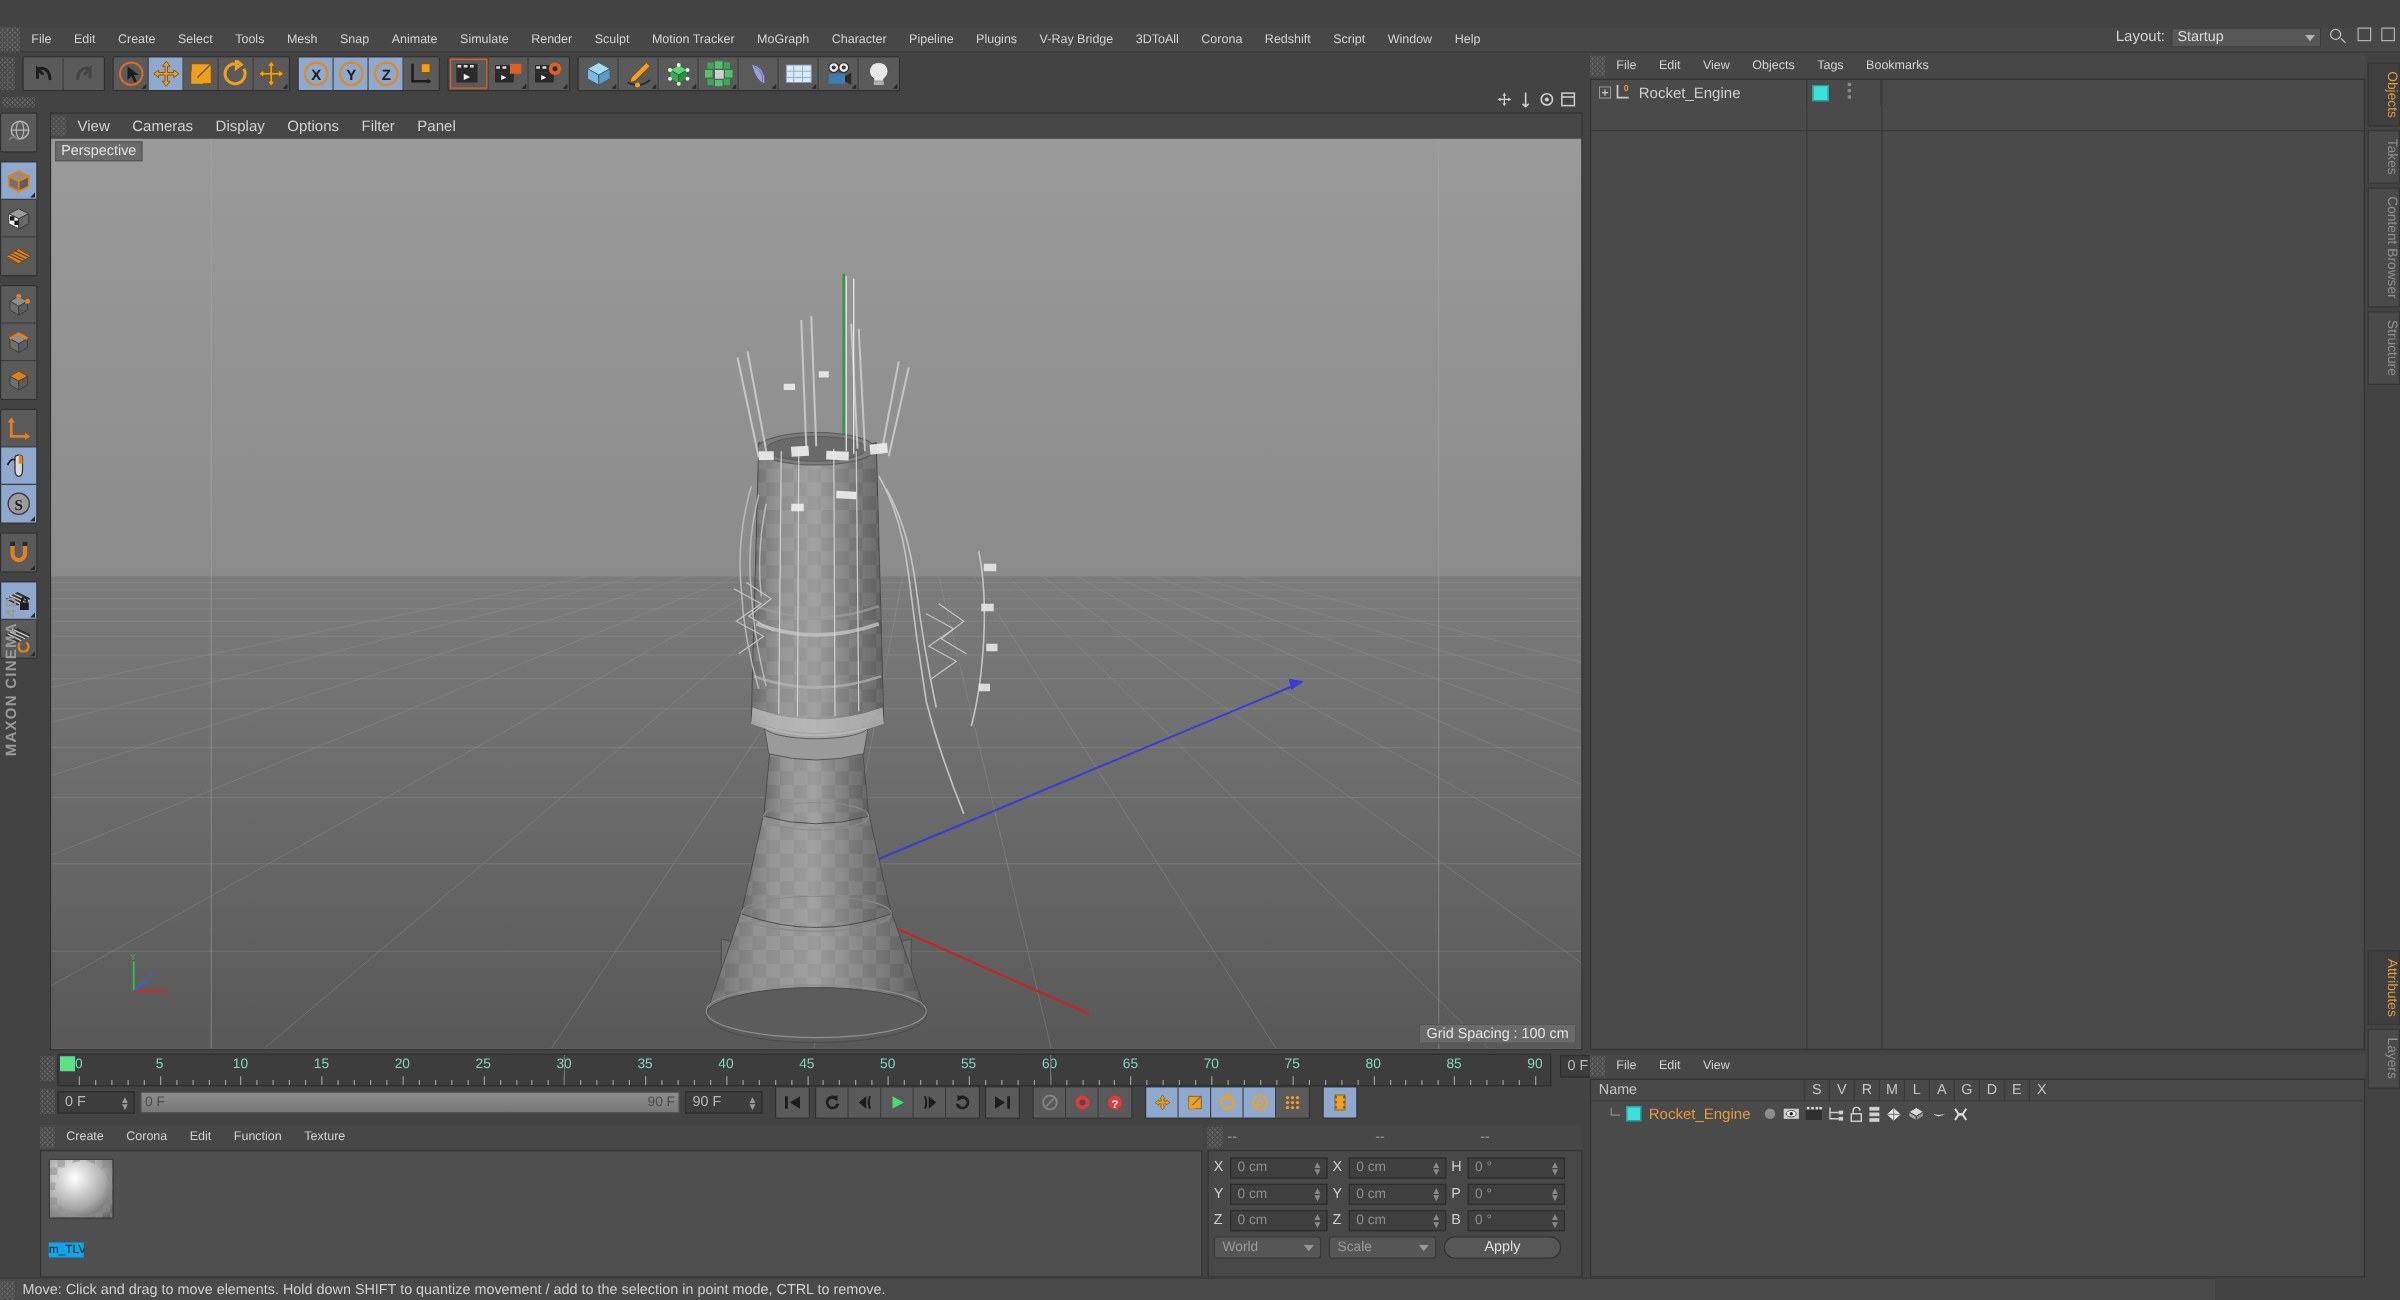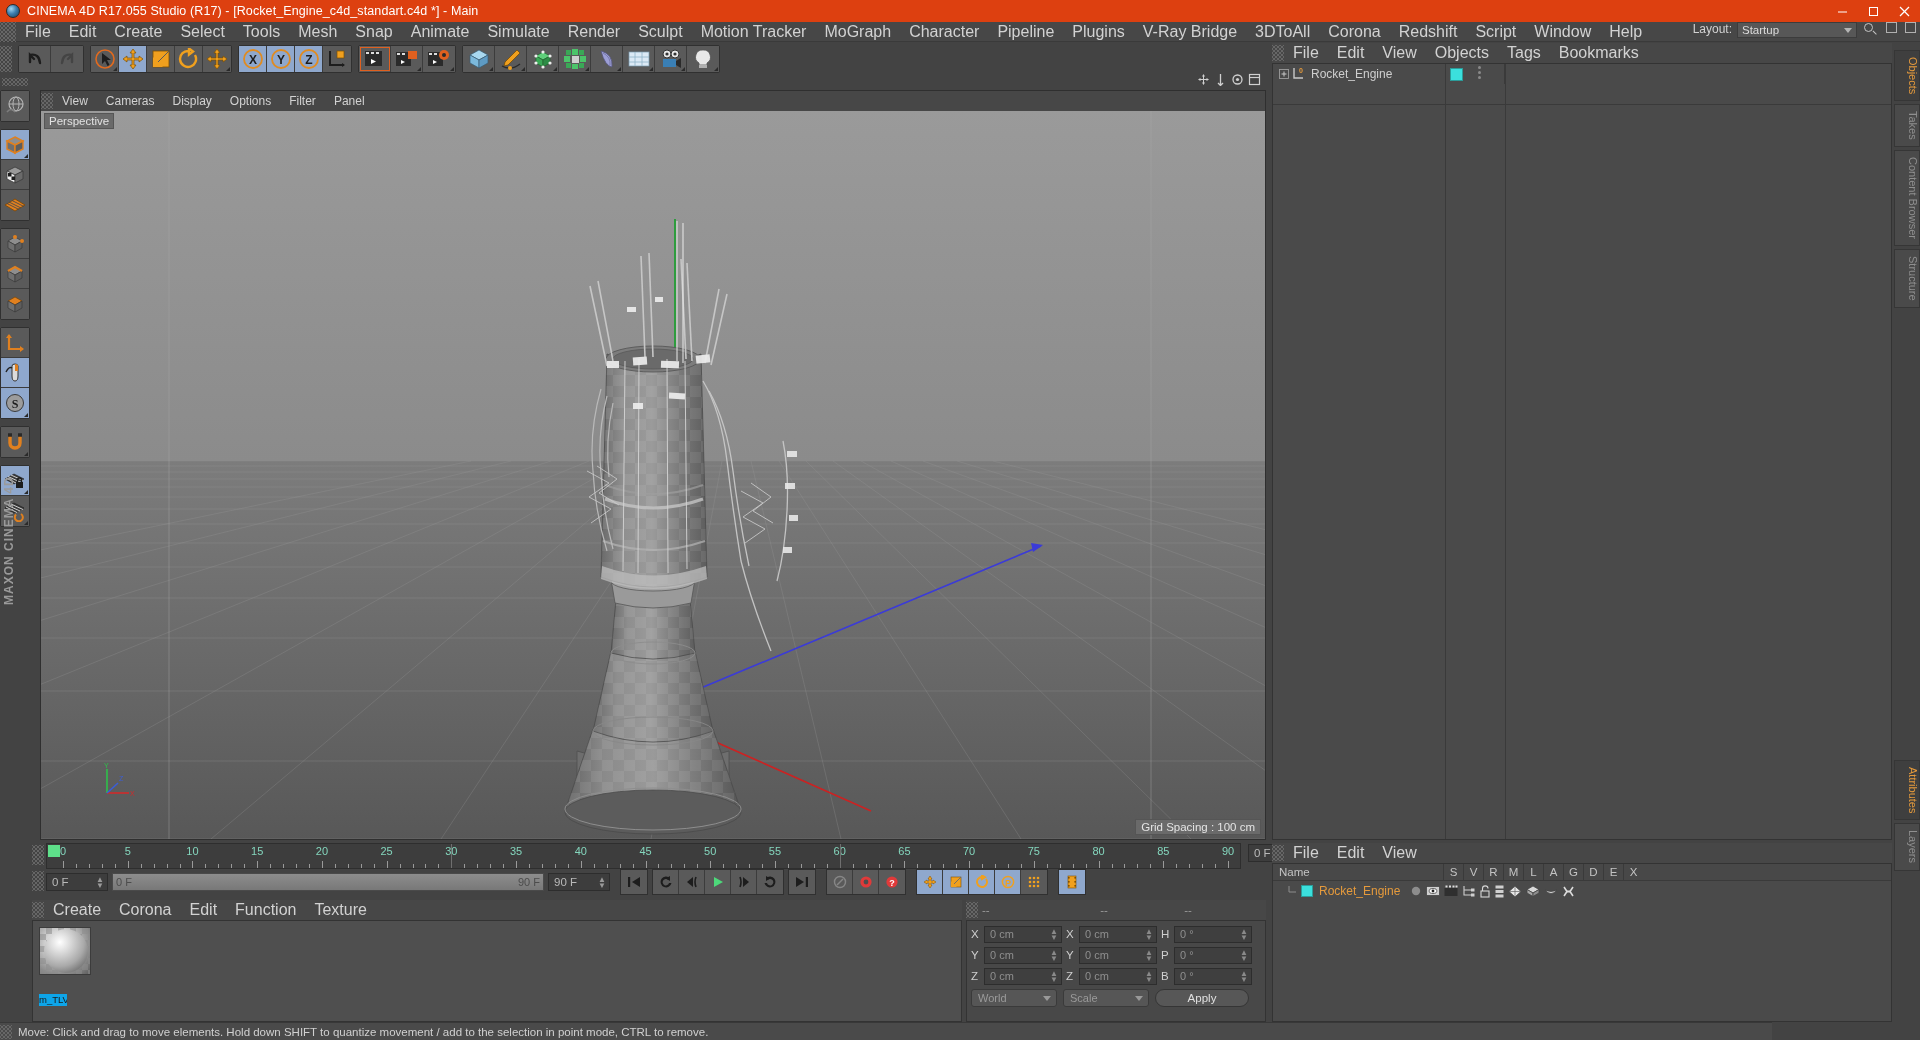--- a/index.html
+++ b/index.html
@@ -29,21 +29,21 @@
           color:#fff; font-size:12px; }
   .wbtn svg { display:block; }
 
   
   .menubar {
     position:absolute; left:0; top:22px; width:1920px; height:20px;
     background:#474747; display:flex; align-items:center;
     border-bottom:1px solid #3a3a3a;
   }
   .menubar .mgrip { width:16px; height:20px; }
-  .mitem { padding:0 9px; height:20px; line-height:20px; font-size:16px; color:#d2d2d2; white-space:nowrap;}
+  .mitem { padding:0 9px; height:20px; line-height:20px; font-size:10px; color:#d2d2d2; white-space:nowrap;}
   .layoutbox { position:absolute; right:4px; top:0; height:20px; display:flex; align-items:flex-start; gap:5px; }
   .layoutbox .llabel { font-size:12px; color:#d2d2d2; }
   .lsel {
     width:120px; height:16px; background:#575757; border:1px solid #3c3c3c;
     display:flex; align-items:center; padding:0 4px; font-size:11.5px; color:#dcdcdc;
     position:relative;
   }
   .lsel .arr { position:absolute; right:4px; top:5px; width:0;height:0;
                border-left:4px solid transparent;border-right:4px solid transparent;border-top:5px solid #b4b4b4;}
   .magn { width:16px;height:16px; position:relative; }
@@ -197,42 +197,20 @@
                background:#4a4a4a; display:flex; align-items:center; border-top:1px solid #383838;}
   .statusbar .stxt{ font-size:11.5px; color:#d0d0d0; margin-left:6px;}
 
   svg { display:block; }
 </style>
 </head>
 <body>
 
 <div class="app">
 
-  <div class="titlebar">
-    <div class="ticon"></div>
-    <div class="ttext">CINEMA 4D R17.055 Studio (R17) - [Rocket_Engine_c4d_standart.c4d *] - Main</div>
-    <div class="wbtns">
-      <div class="wbtn">
-        <svg width="11" height="11">
-            <line x1="1" y1="6" x2="10" y2="6" stroke="#fff" stroke-width="1"></line>
-          </svg>
-      </div>
-      <div class="wbtn">
-        <svg width="11" height="11">
-            <rect x="1.5" y="1.5" width="8" height="8" fill="none" stroke="#fff" stroke-width="1"></rect>
-          </svg>
-      </div>
-      <div class="wbtn close">
-        <svg width="11" height="11">
-            <line x1="1" y1="1" x2="10" y2="10" stroke="#fff" stroke-width="1.2"></line>
-            <line x1="10" y1="1" x2="1" y2="10" stroke="#fff" stroke-width="1.2"></line>
-          </svg>
-      </div>
-    </div>
-  </div>
 
   <div class="menubar">
     <div class="mgrip grip"></div>
     <div id="menu-items" style="display:flex;align-items:center;">
         <div class="mitem">File</div>
         <div class="mitem">Edit</div>
         <div class="mitem">Create</div>
         <div class="mitem">Select</div>
         <div class="mitem">Tools</div>
         <div class="mitem">Mesh</div>

